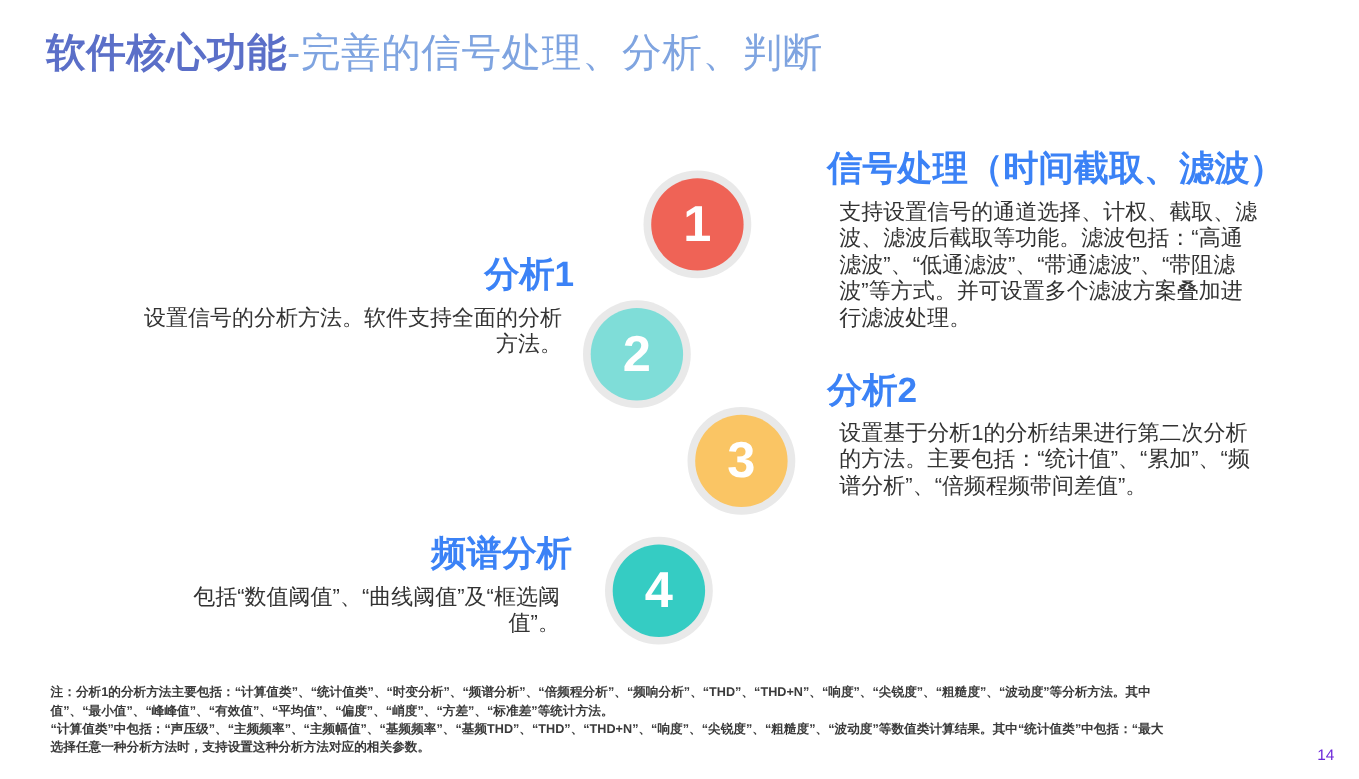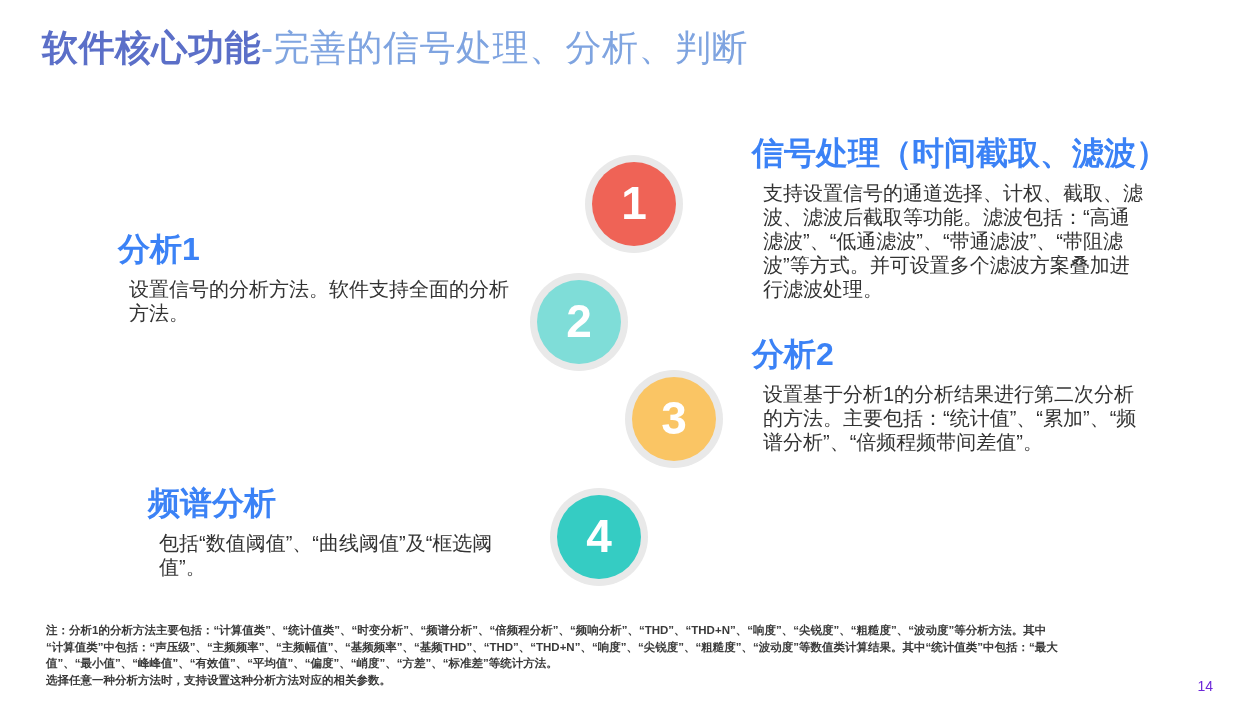--- a/index.html
+++ b/index.html
@@ -103,20 +103,21 @@
     margin: 0 0 10px 0;
     white-space: nowrap;
   }
   .block .body {
     font-size: 20px;
     line-height: 24px;
     color: #333;
     margin: 11px;
   }
   .block.left-align-right {
+    text-align: right;
   }
   .block.right-side {
     text-align: left;
   }
 
   
   .footnote {
     position: absolute;
     left: 46px;
     top: 622px;
@@ -190,18 +191,18 @@
   <p class="body">设置基于分析1的分析结果进行第二次分析的方法。主要包括：“统计值”、“累加”、“频谱分析”、“倍频程频带间差值”。</p>
 </div>
 
 <div class="block left-align-right" style="left:148px; top:486px; width:372px;">
   <p class="heading">频谱分析</p>
   <p class="body">包括“数值阈值”、“曲线阈值”及“框选阈值”。</p>
 </div>
 
 <div class="footnote">
   <p>注：分析1的分析方法主要包括：“计算值类”、“统计值类”、“时变分析”、“频谱分析”、“倍频程分析”、“频响分析”、“THD”、“THD+N”、“响度”、“尖锐度”、“粗糙度”、“波动度”等分析方法。其中</p>
+  <p>值”、“最小值”、“峰峰值”、“有效值”、“平均值”、“偏度”、“峭度”、“方差”、“标准差”等统计方法。</p>
   <p>“计算值类”中包括：“声压级”、“主频频率”、“主频幅值”、“基频频率”、“基频THD”、“THD”、“THD+N”、“响度”、“尖锐度”、“粗糙度”、“波动度”等数值类计算结果。其中“统计值类”中包括：“最大</p>
-  <p>值”、“最小值”、“峰峰值”、“有效值”、“平均值”、“偏度”、“峭度”、“方差”、“标准差”等统计方法。</p>
   <p>选择任意一种分析方法时，支持设置这种分析方法对应的相关参数。</p>
 </div>
 
 <div class="page-number">14</div>
 
 </body></html>

